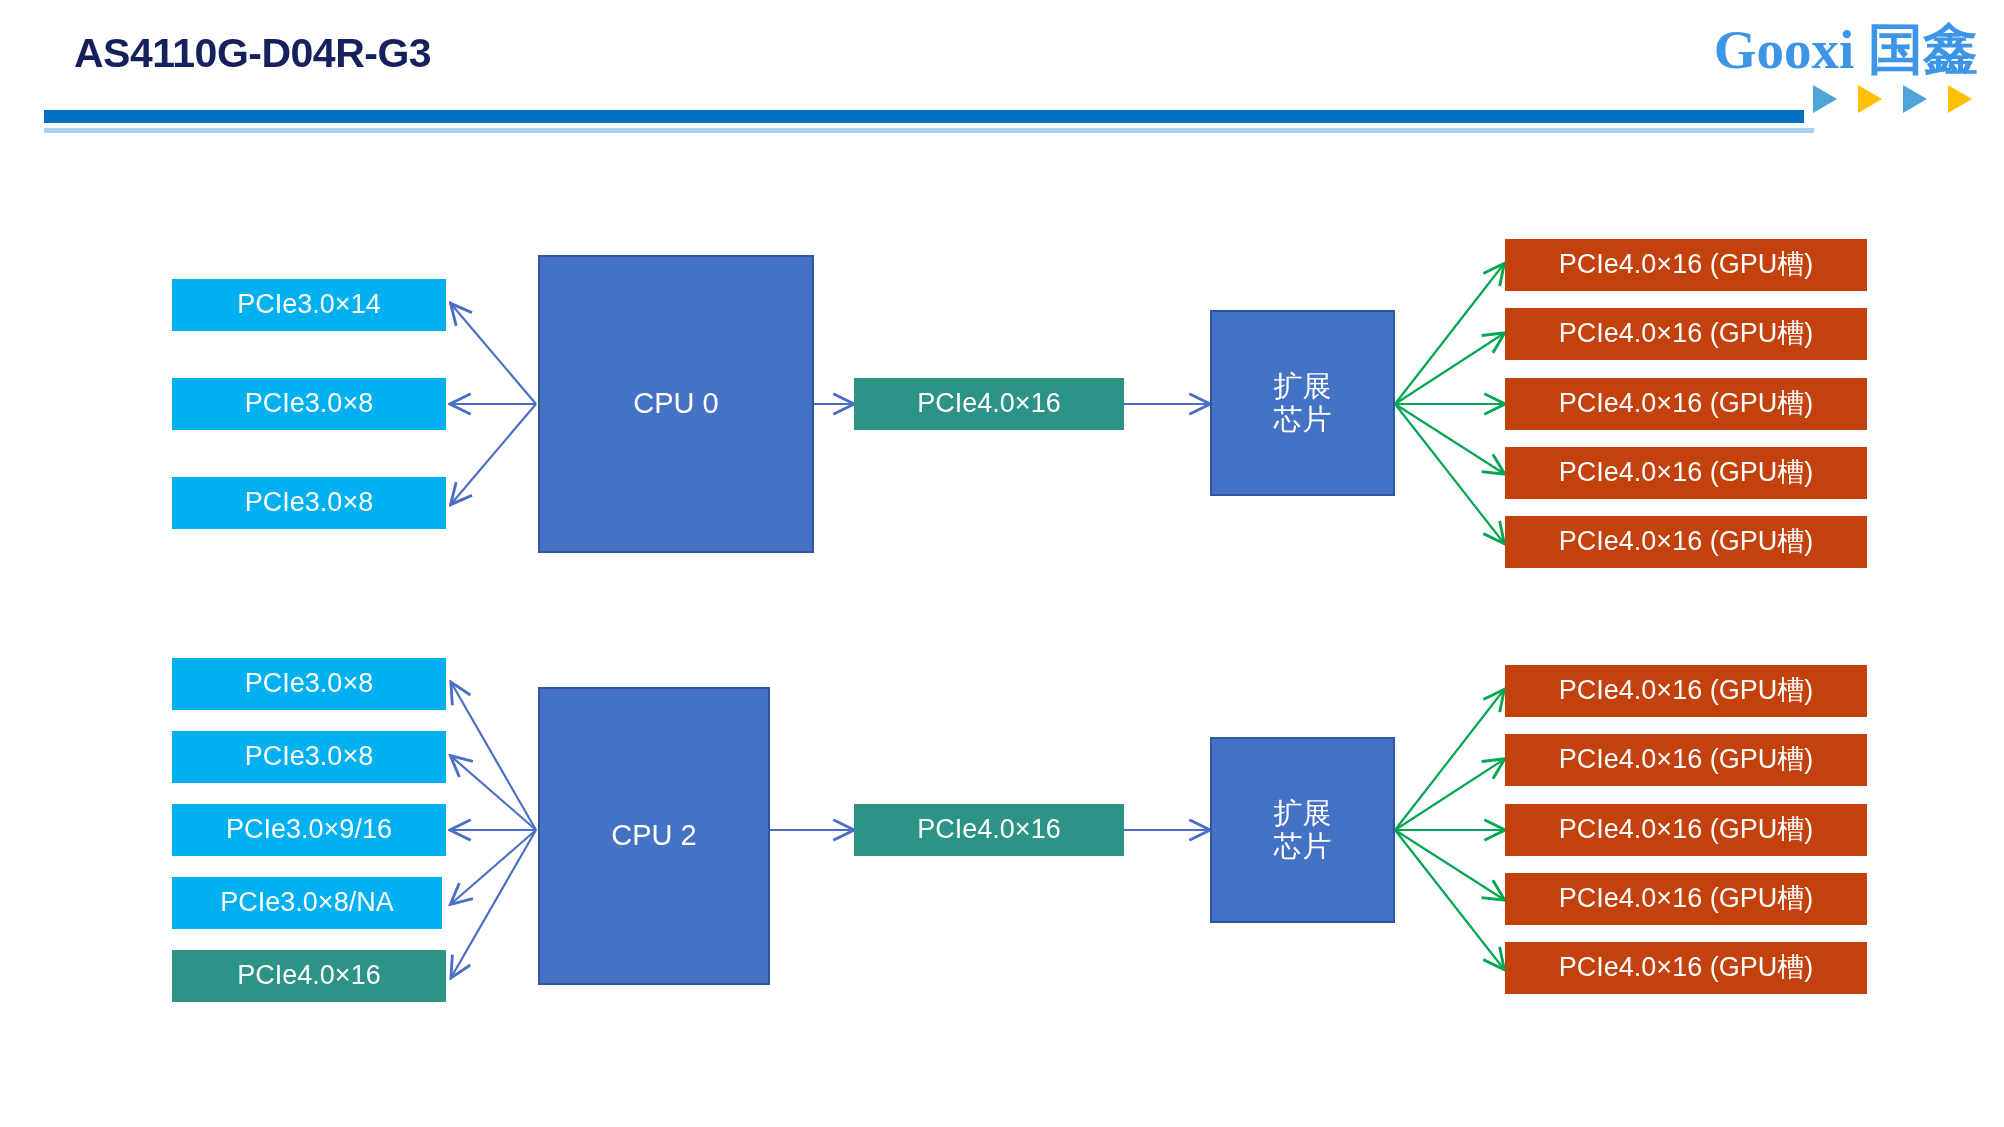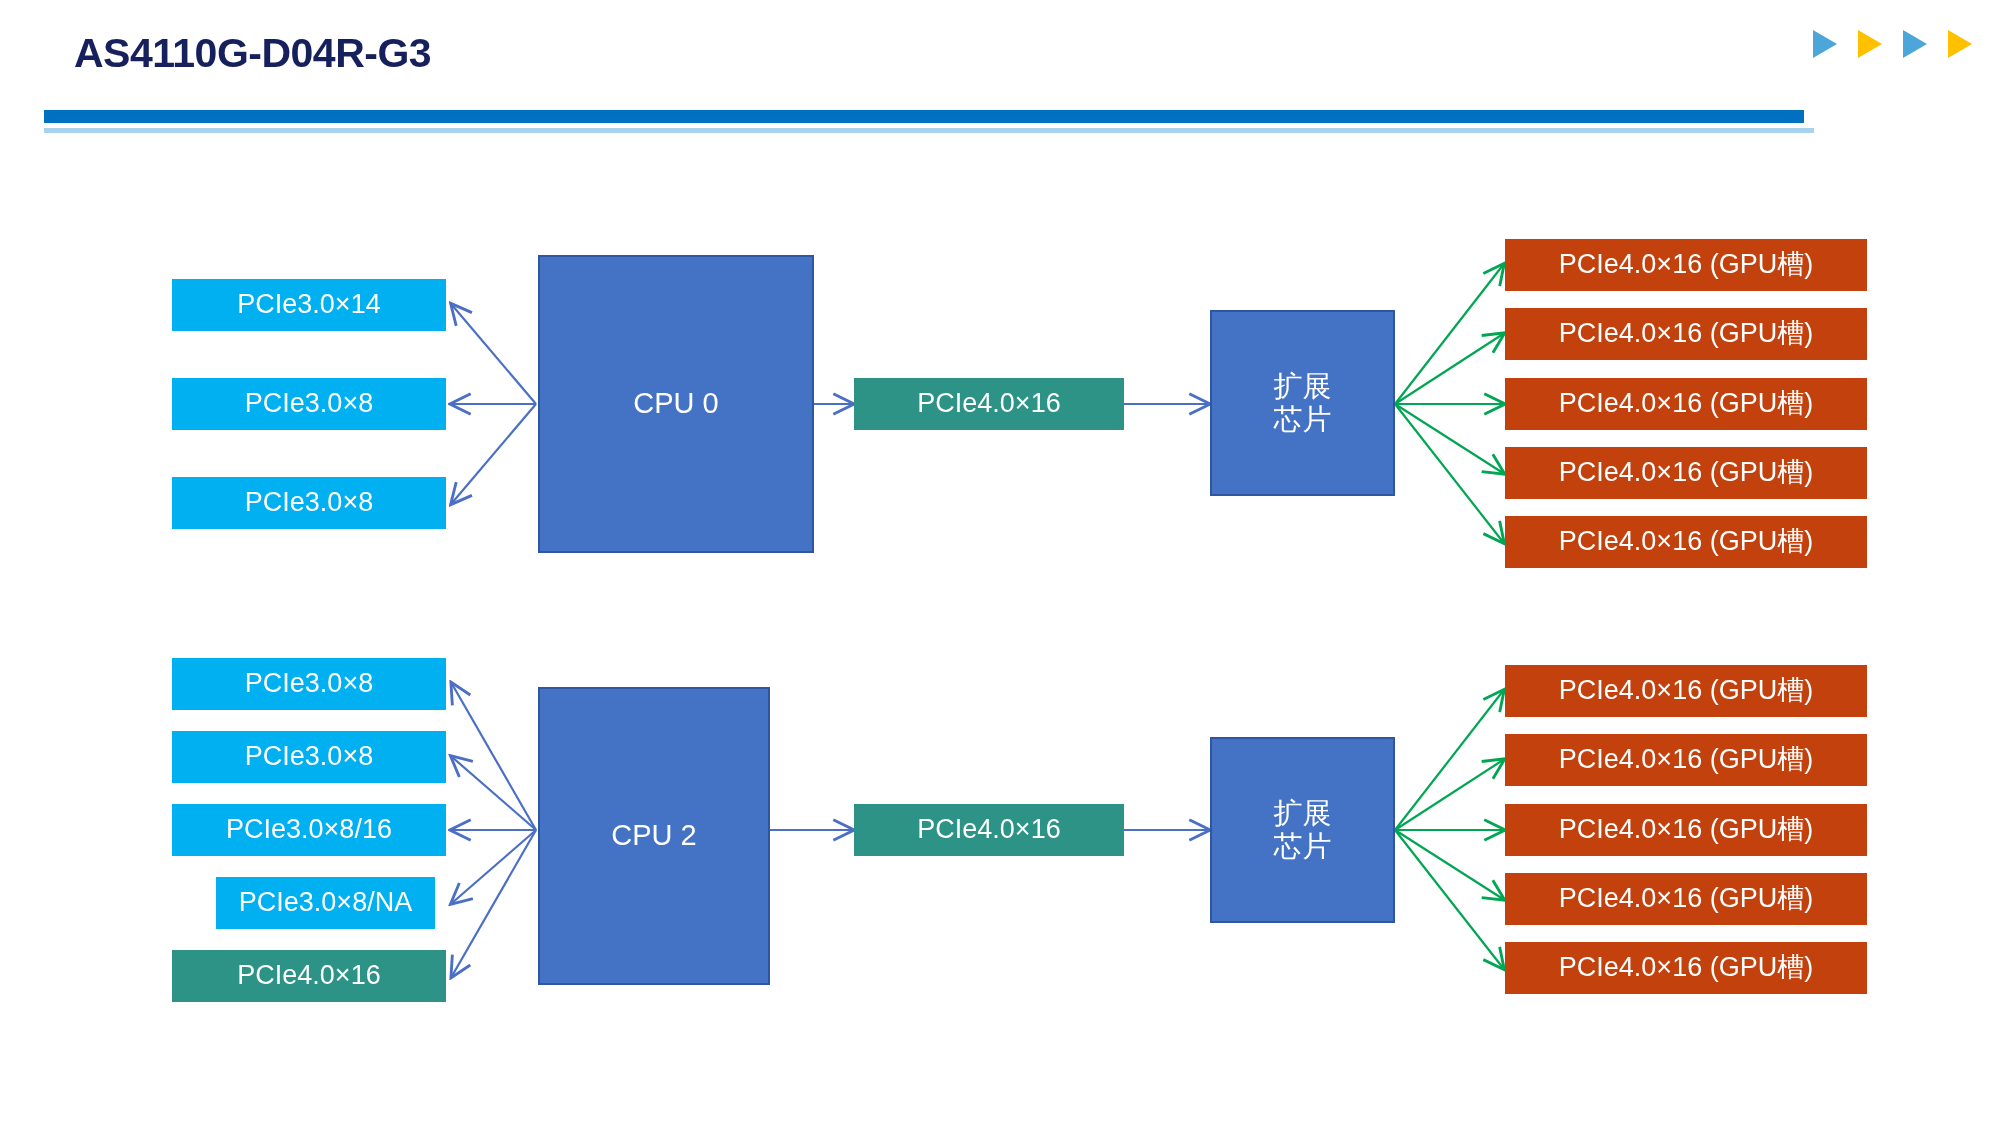--- a/index.html
+++ b/index.html
@@ -105,20 +105,21 @@
 </head>
 <body>
 
 <div id="slide">
 
   <div id="slide-title">AS4110G-D04R-G3</div>
   <div id="header-bar"></div>
   <div id="header-bar-thin"></div>
 
   <div id="logo">
+    <div id="logo-text">Gooxi 国鑫</div>
     <div id="logo-triangles">
       <span class="tri"></span>
       <span class="tri yellow"></span>
       <span class="tri"></span>
       <span class="tri yellow"></span>
     </div>
   </div>
 
   <svg id="diagram-svg" viewBox="0 0 2004 1127">
     <defs>
@@ -191,22 +192,22 @@
   </div>
 
   <div class="box box-green" style="left:1505px; top:239px; width:362px; height:52px;">PCIe4.0×16 (GPU槽)</div>
   <div class="box box-green" style="left:1505px; top:308px; width:362px; height:52px;">PCIe4.0×16 (GPU槽)</div>
   <div class="box box-green" style="left:1505px; top:378px; width:362px; height:52px;">PCIe4.0×16 (GPU槽)</div>
   <div class="box box-green" style="left:1505px; top:447px; width:362px; height:52px;">PCIe4.0×16 (GPU槽)</div>
   <div class="box box-green" style="left:1505px; top:516px; width:362px; height:52px;">PCIe4.0×16 (GPU槽)</div>
 
   <div class="box box-cyan" style="left:172px; top:658px; width:274px; height:52px;">PCIe3.0×8</div>
   <div class="box box-cyan" style="left:172px; top:731px; width:274px; height:52px;">PCIe3.0×8</div>
-  <div class="box box-cyan" style="left:172px; top:804px; width:274px; height:52px;">PCIe3.0×8/16</div>
-  <div class="box box-cyan" style="left:172px; top:877px; width:219px; height:52px;margin-left:44px;">PCIe3.0×8/NA</div>
+  <div class="box box-cyan" style="left:172px; top:804px; width:274px; height:52px;">PCIe3.0×9/16</div>
+  <div class="box box-cyan" style="left:172px; top:877px; width:270px; height:52px;">PCIe3.0×8/NA</div>
   <div class="box box-teal" style="left:172px; top:950px; width:274px; height:52px;">PCIe4.0×16</div>
 
   <div class="box box-cpu" style="left:538px; top:687px; width:232px; height:298px;">CPU 2</div>
 
   <div class="box box-teal" style="left:854px; top:804px; width:270px; height:52px;">PCIe4.0×16</div>
 
   <div class="box box-chip" style="left:1210px; top:737px; width:185px; height:186px; flex-direction:column;">
     <span>扩展</span>
     <span>芯片</span>
   </div>

